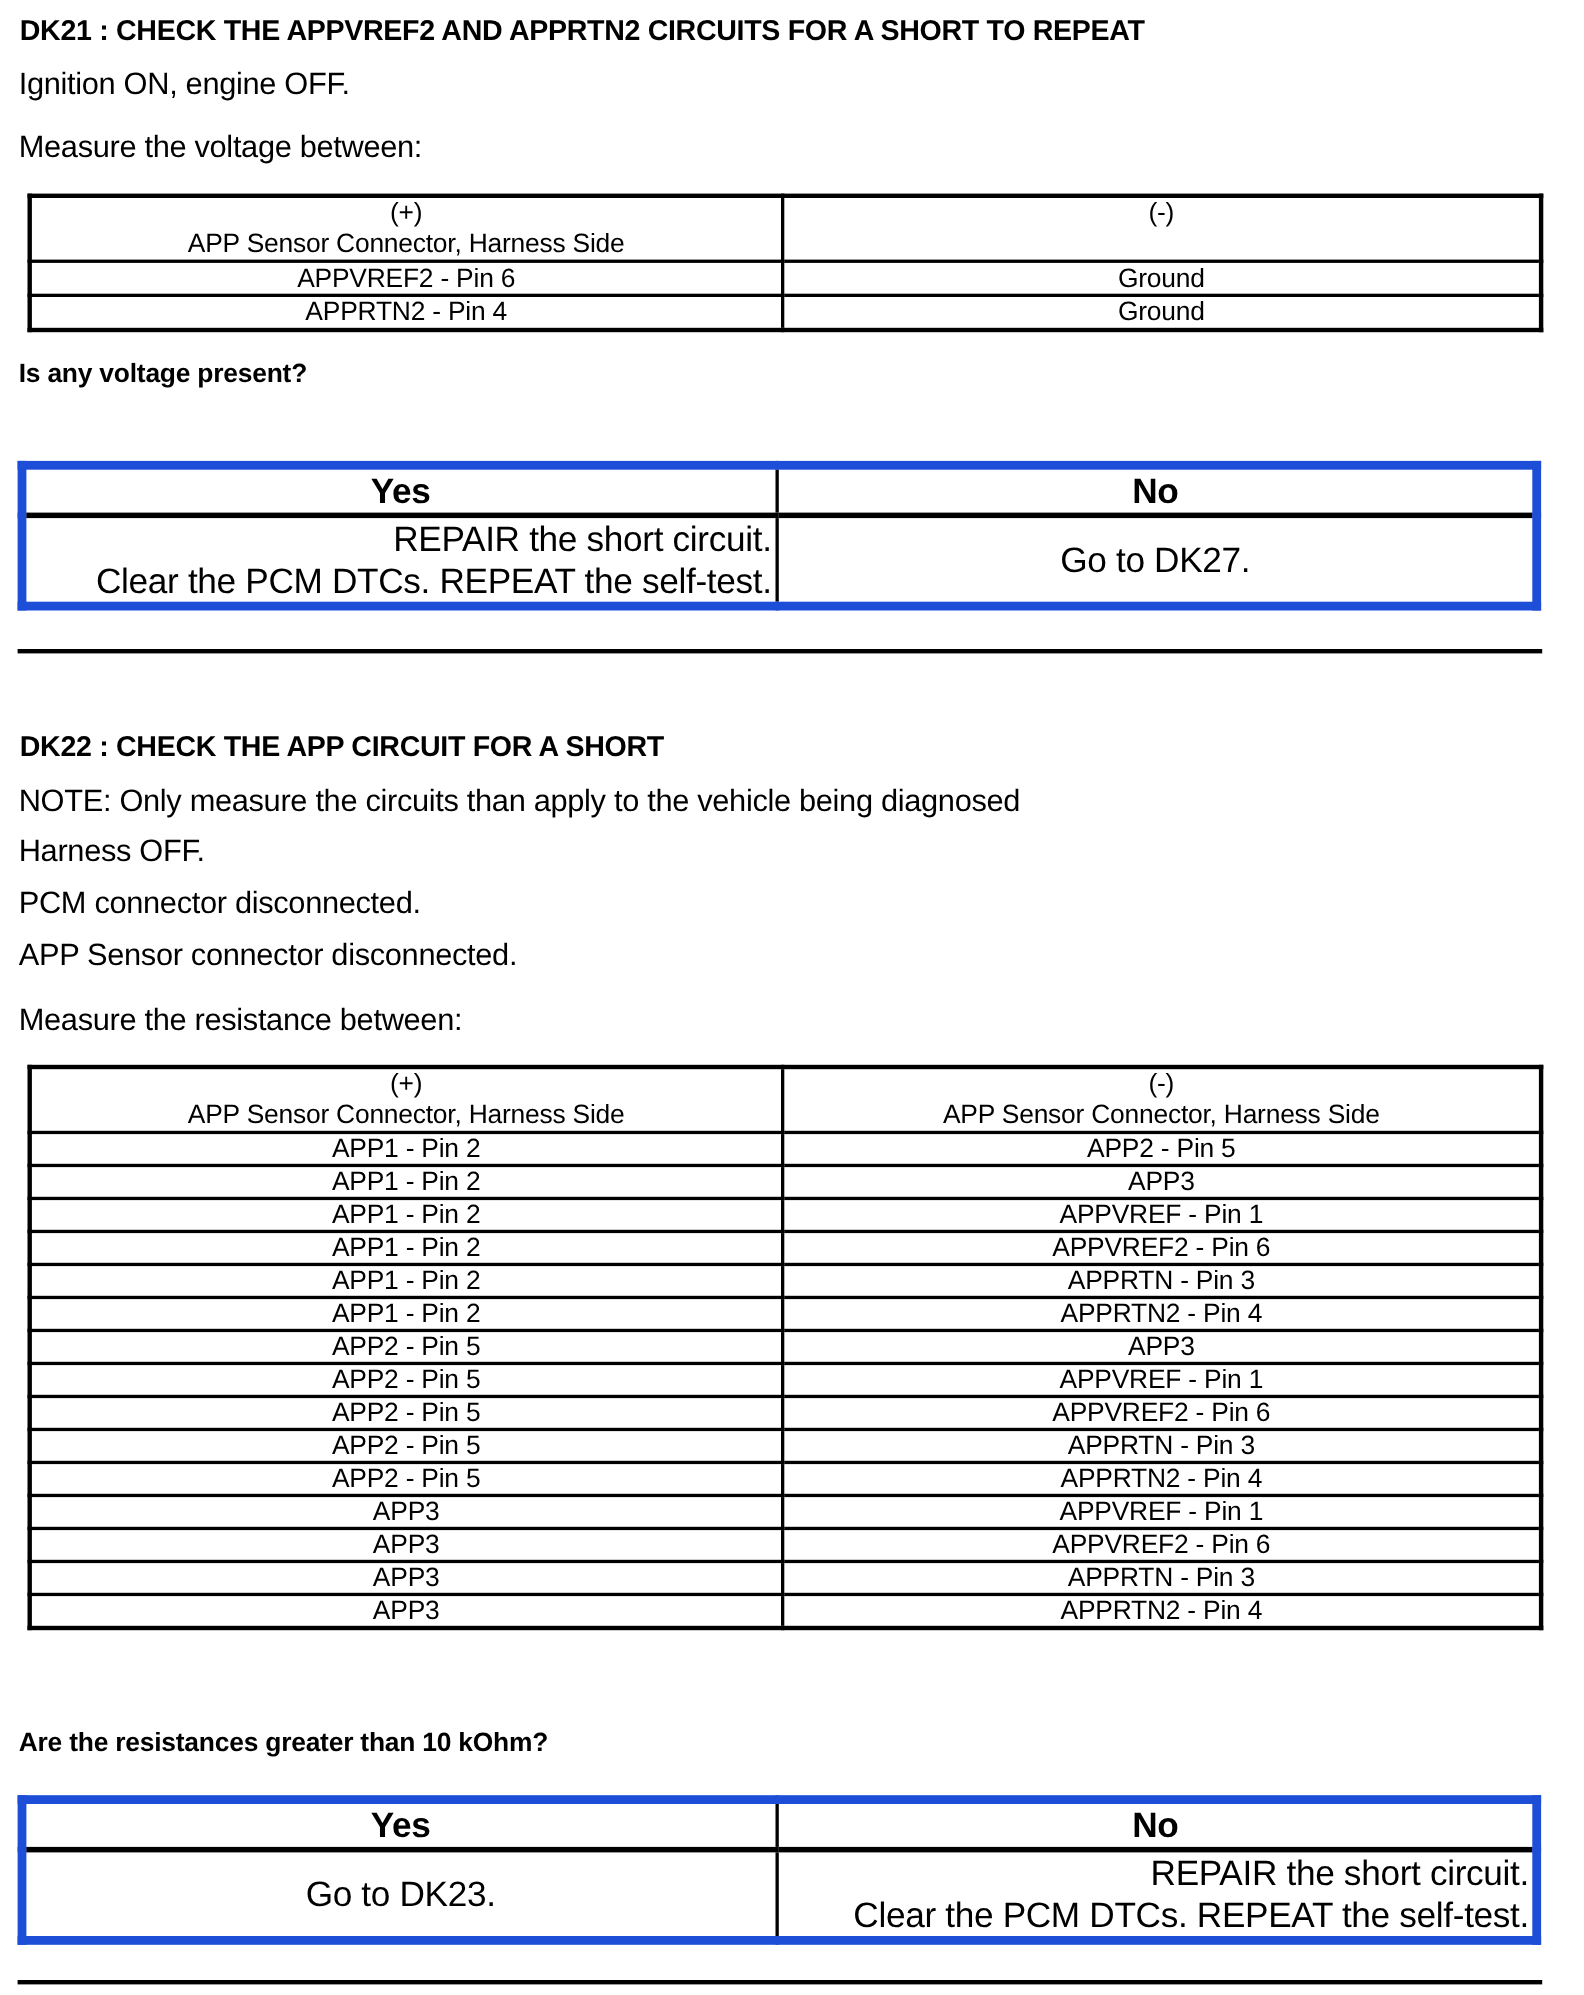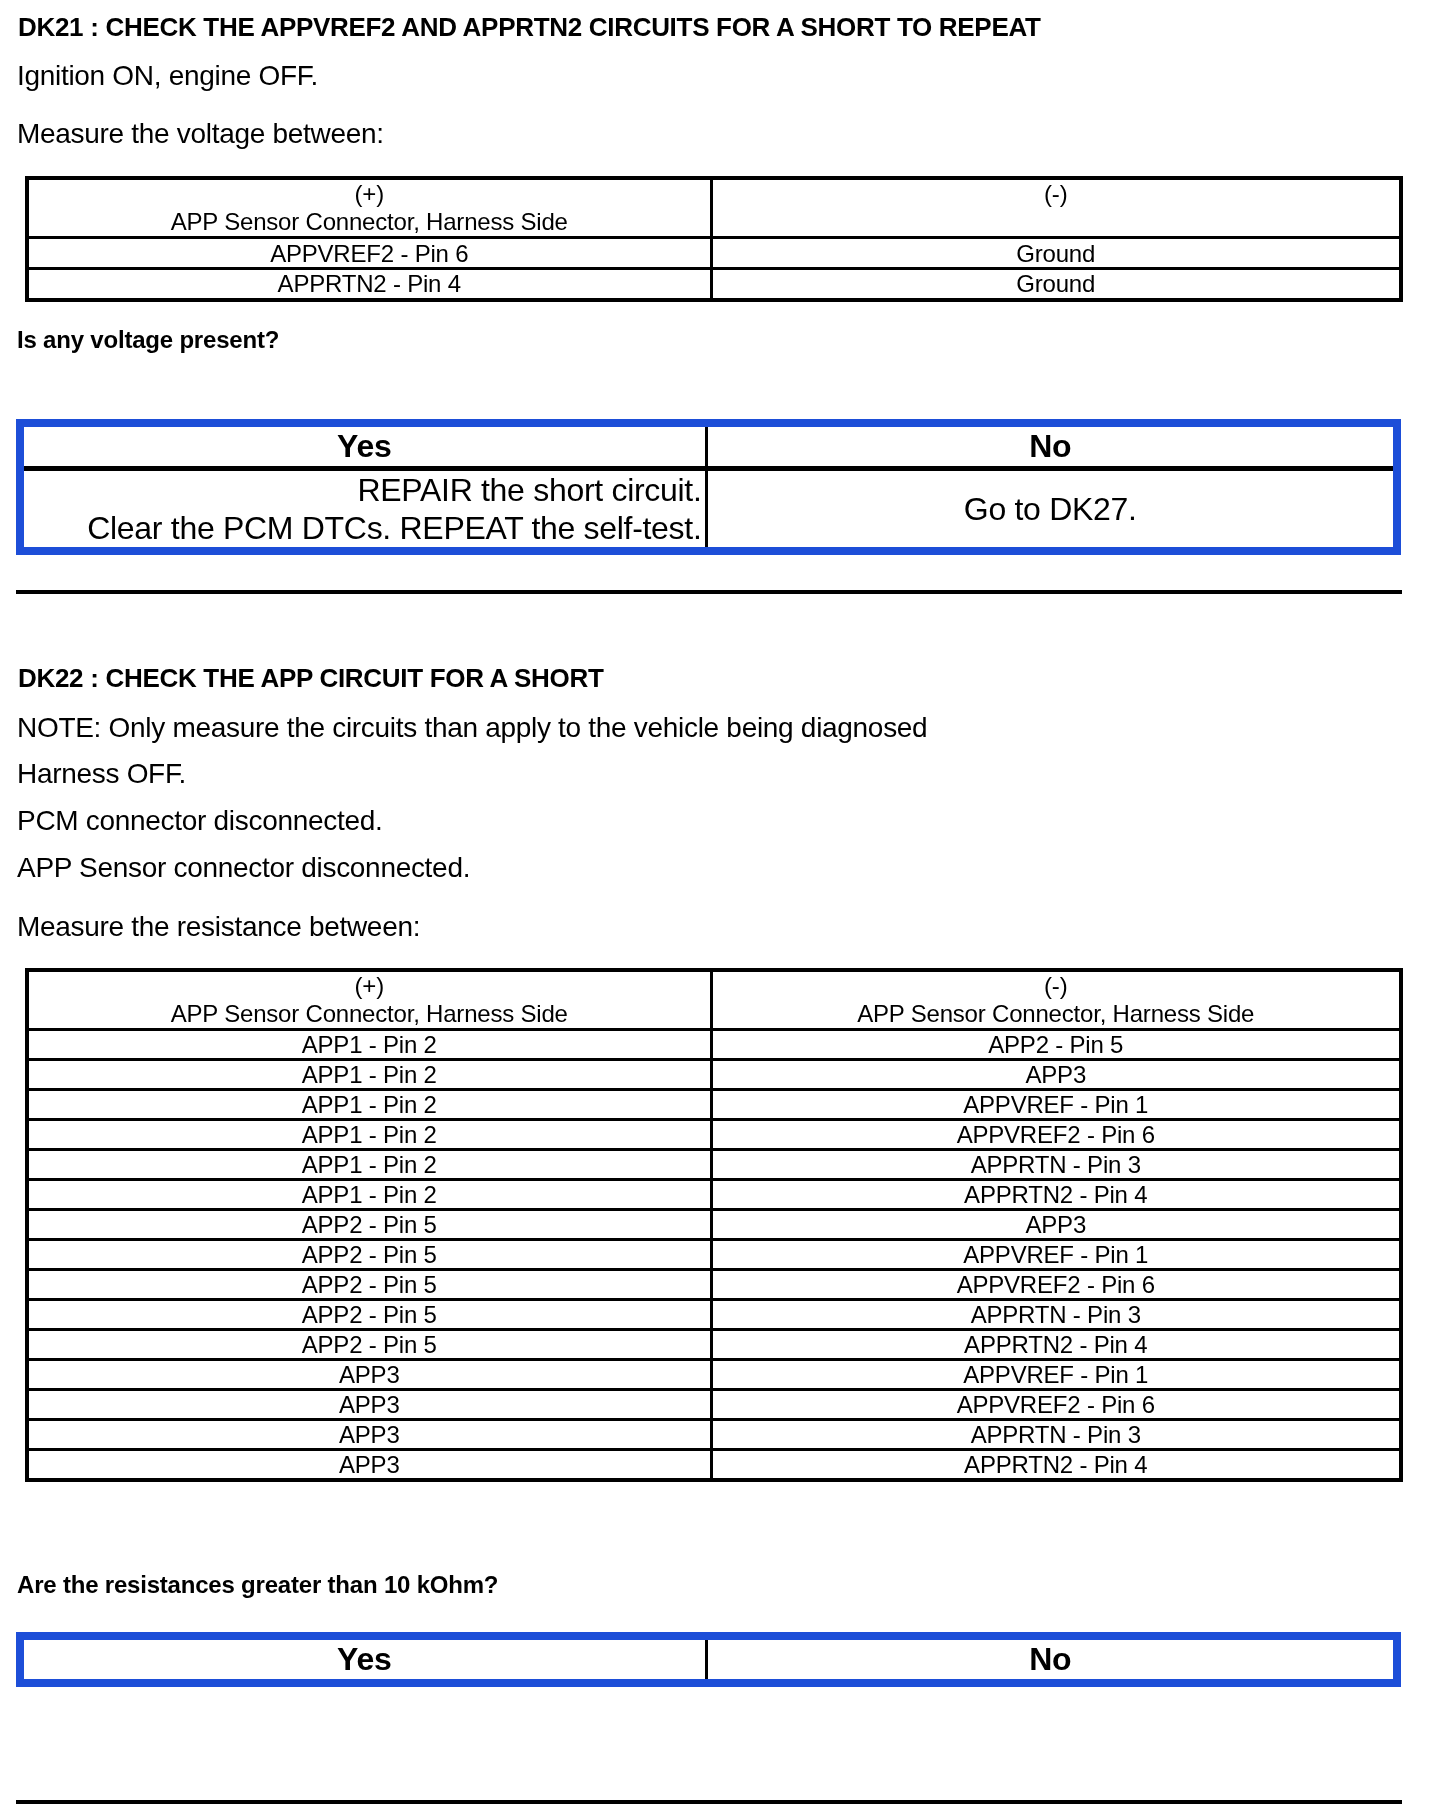--- a/index.html
+++ b/index.html
@@ -183,16 +183,25 @@
 <table class="yn" style="left:16px; top:1632px; width:1377px;">
   <colgroup>
       <col style="width:686px">
       <col style="width:691px">
     </colgroup>
   <tbody>
       <tr>
     <td class="yn-h">Yes</td>
     <td class="yn-h">No</td>
   </tr>
+  <tr style="height:80px;">
+    <td class="c">
+      <a>Go to DK23.</a>
+    </td>
+    <td class="l">
+      <div>REPAIR the short circuit.</div>
+      <div>Clear the PCM DTCs. REPEAT the self-test.</div>
+    </td>
+  </tr>
 </tbody>
   </table>
 
 <div class="rule" style="top:1800px;"></div>
 
 </body></html>

